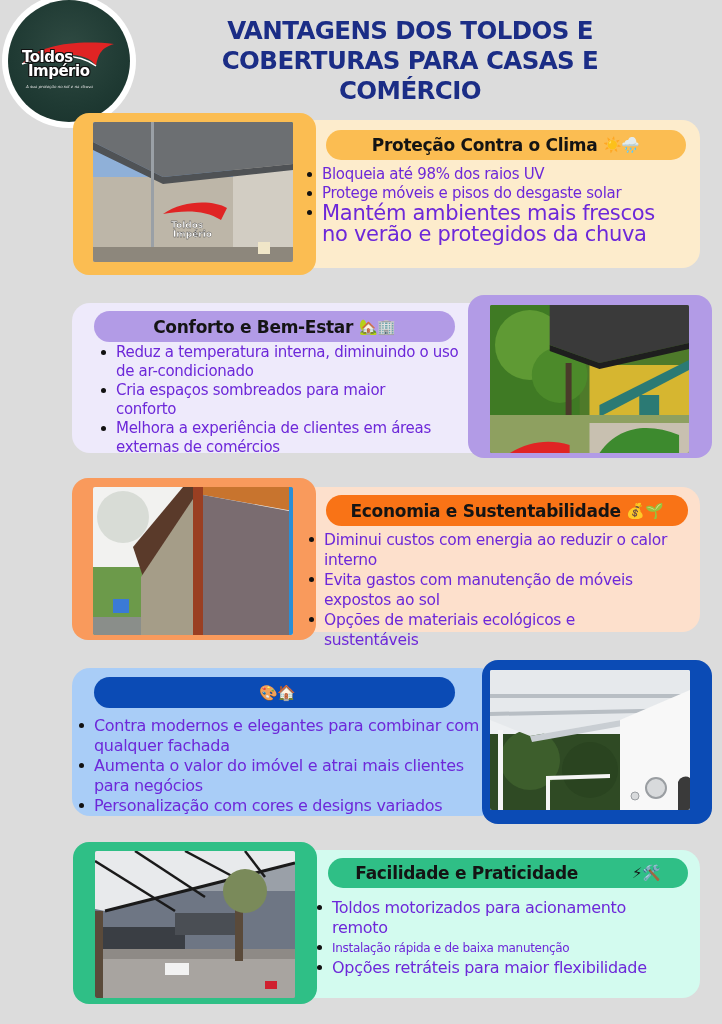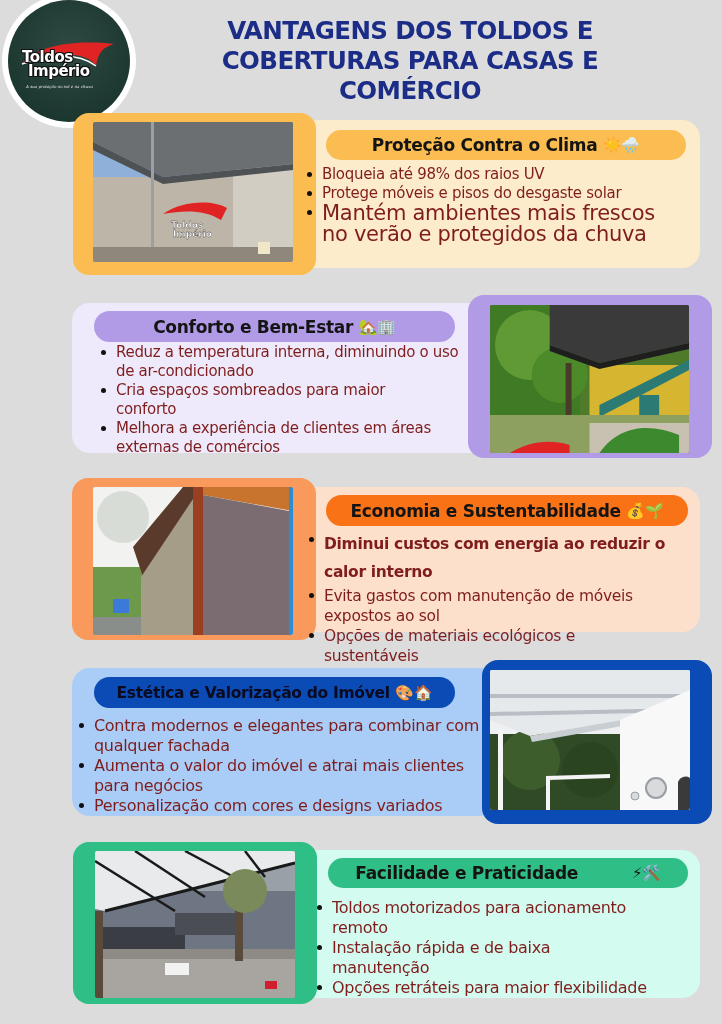--- a/index.html
+++ b/index.html
@@ -60,21 +60,21 @@
   .pill {
     border-radius: 16px;
     display: flex; align-items: center; justify-content: center;
     font-weight: bold; font-size: 17px; color: #141414;
     white-space: nowrap; letter-spacing: -0.3px;
   }
   .pill .emoji { font-size: 15px; margin-left: 6px; }
   ul.bullets { list-style: none; }
   ul.bullets li {
     position: relative; padding-left: 20px;
-    font-size: 15px; line-height: 19px; color: #7f1d1d;
+    font-size: 15px; line-height: 19px; color: #6d28d9;
     letter-spacing: -0.3px;
   }
   ul.bullets li::before {
     content: ""; position: absolute; left: 5px; top: 7px;
     width: 5px; height: 5px; border-radius: 50%; background: #111;
   }
   .photo svg { display: block; width: 100%; height: 100%; }
 </style>
 </head>
 <body>
@@ -174,21 +174,21 @@
       <path d="M110 0 L200 0 L200 24 L110 8 Z" fill="#c8742e"></path>
       <path d="M110 8 L196 24 L196 148 L110 148 Z" fill="#7a6c70"></path>
       <rect x="196" y="0" width="4" height="148" fill="#2a8ed6"></rect>
     </svg>
   </div>
   <div class="abs pill" style="left:326px; top:495px; width:362px; height:31px; background:#f97316;">
     <span>Economia e Sustentabilidade</span>
     <span class="emoji">💰🌱</span>
   </div>
   <ul class="abs bullets" style="left:304px; top:530px; width:400px;">
-    <li style="font-size:15.5px; line-height:28px;font-weight:bold;">Diminui custos com energia ao reduzir o calor interno</li>
+    <li style="font-size:15.5px; line-height:20px;">Diminui custos com energia ao reduzir o calor interno</li>
     <li style="font-size:15.5px; line-height:20px; width:380px;">Evita gastos com manutenção de móveis expostos ao sol</li>
     <li style="font-size:15.5px; line-height:20px; width:320px;">Opções de materiais ecológicos e sustentáveis</li>
   </ul>
 </div>
 
 <div>
   <div class="abs card" style="left:72px; top:668px; width:425px; height:148px; background:#a9cdf7;"></div>
   <div class="abs frame" style="left:482px; top:660px; width:230px; height:164px; background:#0b4bb5;"></div>
   <div class="abs photo" style="left:490px; top:670px; width:200px; height:140px;">
     <svg viewBox="0 0 200 140" preserveAspectRatio="none">
@@ -203,21 +203,20 @@
       <rect x="8" y="60" width="5" height="80" fill="#f5f5f5"></rect>
       <rect x="56" y="106" width="4" height="34" fill="#f5f5f5"></rect>
       <path d="M56 106 L120 104 L120 108 L58 110 Z" fill="#f5f5f5"></path>
       <path d="M130 50 L200 20 L200 140 L130 140 Z" fill="#f8f8f8"></path>
       <circle cx="166" cy="118" r="10" fill="#d8dadc" stroke="#9a9ea2" stroke-width="2"></circle>
       <circle cx="145" cy="126" r="4" fill="#d8dadc" stroke="#9a9ea2" stroke-width="1"></circle>
       <path d="M188 140 L188 112 A 8 8 0 0 1 200 108 L200 140 Z" fill="#3a3a3a"></path>
     </svg>
   </div>
   <div class="abs pill" style="left:94px; top:677px; width:361px; height:31px; background:#0b4bb5; color:#0a0a20;">
-    <span style="font-size:15.5px;">Estética e Valorização do Imóvel</span>
     <span class="emoji">🎨🏠</span>
   </div>
   <ul class="abs bullets" style="left:74px; top:716px; width:420px;">
     <li style="font-size:16px; line-height:20px;">Contra modernos e elegantes para combinar com qualquer fachada</li>
     <li style="font-size:16px; line-height:20px;">Aumenta o valor do imóvel e atrai mais clientes para negócios</li>
     <li style="font-size:16px; line-height:20px;">Personalização com cores e designs variados</li>
   </ul>
 </div>
 
 <div>
@@ -243,16 +242,16 @@
       <rect x="0" y="60" width="8" height="87" fill="#5a4a3a"></rect>
       <rect x="170" y="130" width="12" height="8" fill="#d02030"></rect>
     </svg>
   </div>
   <div class="abs pill" style="left:328px; top:858px; width:360px; height:30px; background:#2fbf86;gap:48px;">
     <span>Facilidade e Praticidade</span>
     <span class="emoji">⚡🛠️</span>
   </div>
   <ul class="abs bullets" style="left:312px; top:898px; width:390px;">
     <li style="font-size:16px; line-height:20px; width:345px;">Toldos motorizados para acionamento remoto</li>
-    <li style="font-size:16px; line-height:20px; width:260px;">Instalação rápida e de baixa manutenção</li>
+    <li style="font-size:12px; line-height:20px; width:260px;">Instalação rápida e de baixa manutenção</li>
     <li style="font-size:16px; line-height:20px;">Opções retráteis para maior flexibilidade</li>
   </ul>
 </div>
 
 </body></html>

